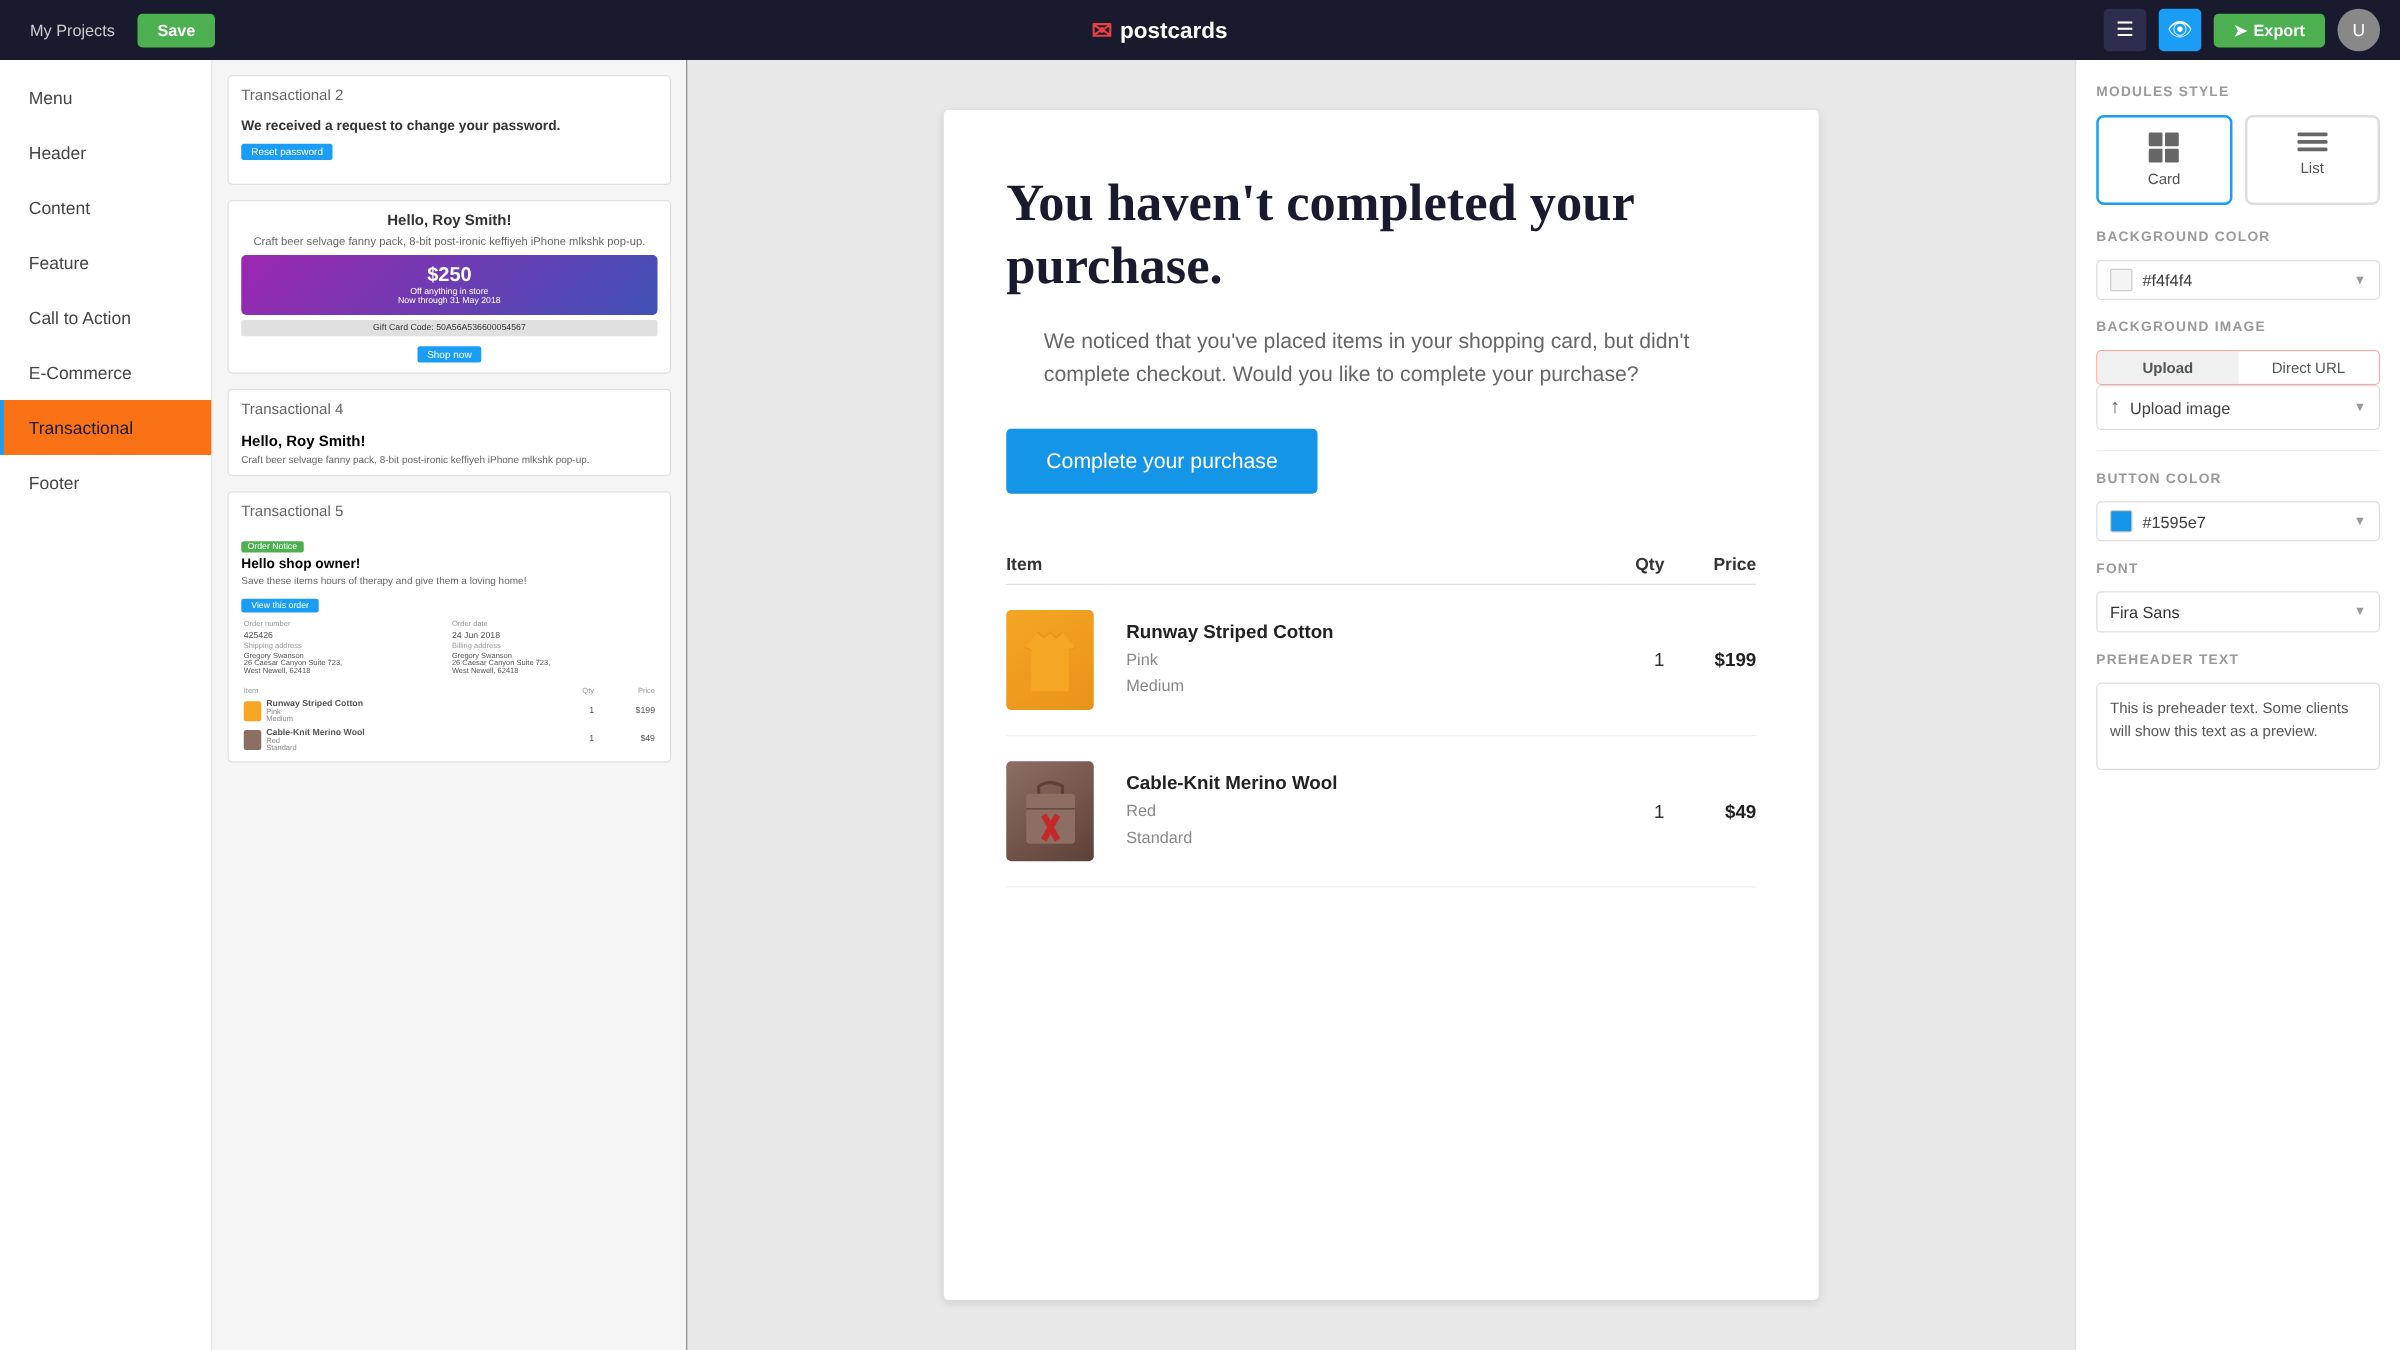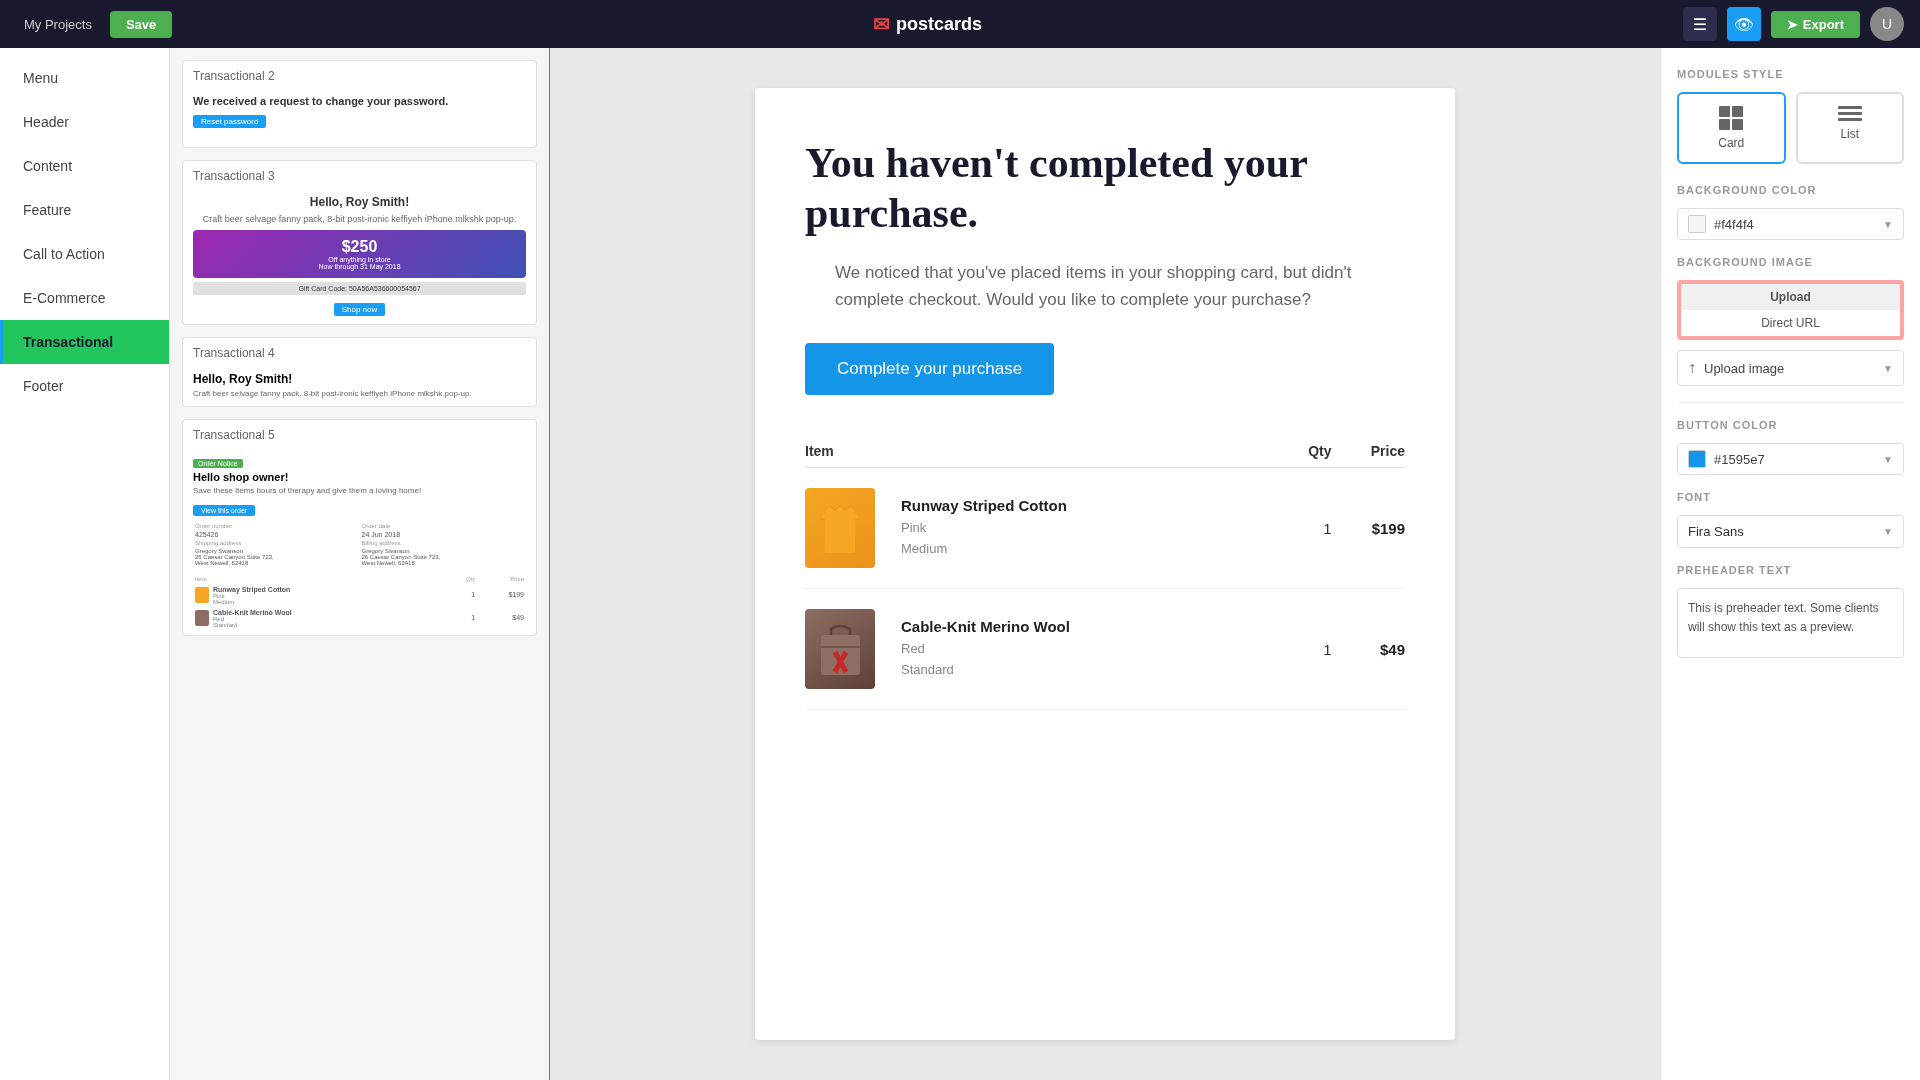--- a/index.html
+++ b/index.html
@@ -112,23 +112,23 @@
       padding-top: 8px;
     }
     .nav-item {
       padding: 14px 20px;
       font-size: 14px;
       color: #444;
       cursor: pointer;
       border-left: 3px solid transparent;
     }
     .nav-item.active {
-      background: #22c55e;
+      background: #f97316;
       color: #1a1a2e;
-      font-weight: bold;
+      font-weight: normal;
       border-left-color: #1a9ef5;
     }
 
     
     .template-panel {
       width: 380px;
       background: #f5f5f5;
       border-right: 1px solid #737373;
       overflow-y: auto;
       flex-shrink: 0;
@@ -352,25 +352,23 @@
       border-radius: 2px;
       margin-right: 8px;
       border: 1px solid #ccc;
     }
     .color-value { font-size: 13px; color: #404040; flex: 1; }
     .chevron-down { font-size: 10px; color: #999; }
 
     .bg-image-section { margin-bottom: 16px; }
     .bg-image-tabs {
       display: flex;
-      border: 4px solid #fca5a5;
+      border: 1px solid #fca5a5;
       border-radius: 4px;
       overflow: hidden;
-      margin-bottom: 10px;
-      flex-direction: column;
     }
     .bg-image-tab {
       flex: 1;
       padding: 6px;
       text-align: center;
       font-size: 12px;
       cursor: pointer;
       background: white;
       color: #555;
     }
@@ -453,21 +451,20 @@
 
     <div class="template-card">
       <div class="template-card-label">Transactional 2</div>
       <div class="template-card-preview">
         <div class="preview-title">We received a request to change your password.</div>
         <span class="preview-btn">Reset password</span>
       </div>
     </div>
 
     <div class="template-card">
-      <div class="template-card-label">Transactional 3</div>
       <div class="template-card-preview">
         <div class="preview-title" style="text-align:center; font-size:12px; font-weight:bold;">Hello, Roy Smith!</div>
         <div class="preview-text" style="text-align:center;">Craft beer selvage fanny pack, 8-bit post-ironic keffiyeh iPhone mlkshk pop-up.</div>
         <div class="preview-gift">
           <div class="amount">$250</div>
           <div style="font-size:7px;">Off anything in store<br>Now through 31 May 2018</div>
         </div>
         <div class="preview-card-code">Gift Card Code: 50A56A536600054567</div>
         <div style="text-align:center;margin-top:4px;">
           <span class="preview-btn">Shop now</span>

